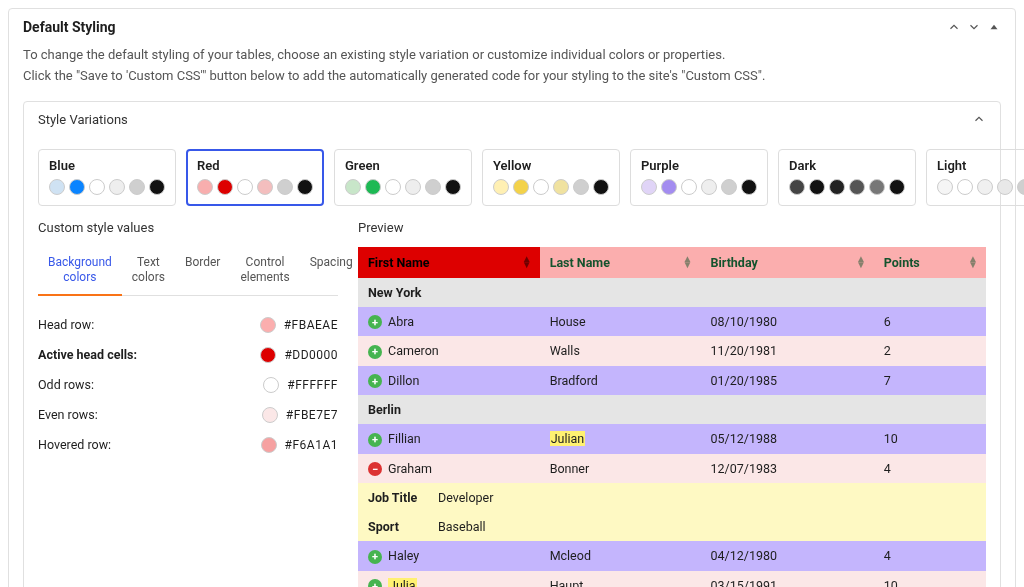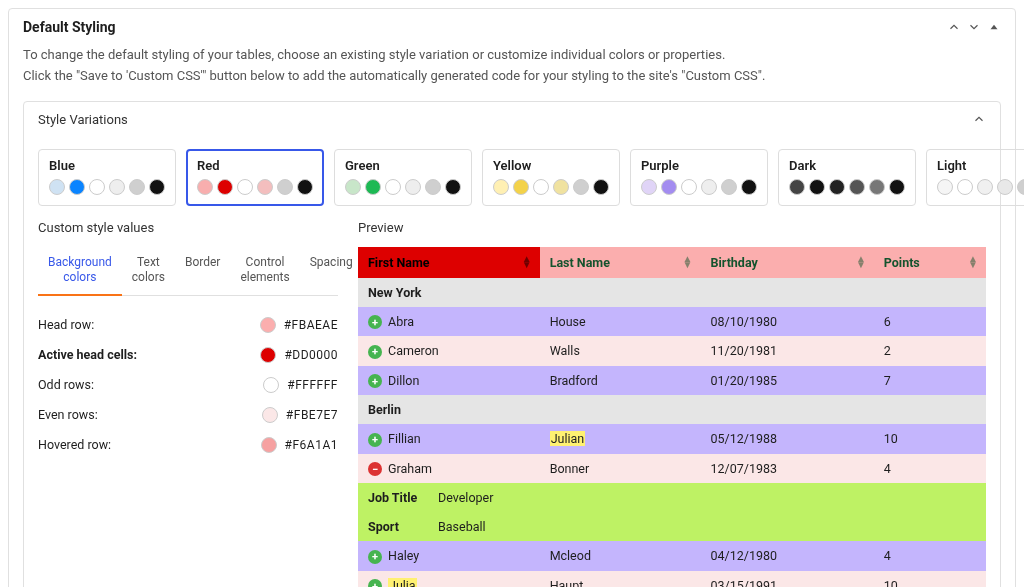--- a/index.html
+++ b/index.html
@@ -46,21 +46,21 @@
 .preview-table th.inactive { background:#FBAEAE; color:#14532d; }
 .sort-ic { position:absolute; right:8px; top:50%; transform:translateY(-50%); opacity:0.5; font-size:10px; line-height:0.6; }
 .preview-table td { padding:7px 10px; }
 .group-row td { background:#e5e5e5; font-weight:700; }
 .odd td { background:#c4b5fd; }
 .even td { background:#FBE7E7; }
 .expand-ic { display:inline-flex; width:14px; height:14px; border-radius:50%; color:#fff; align-items:center; justify-content:center; font-size:11px; font-weight:700; margin-right:6px; }
 .expand-plus { background:#46b450; }
 .expand-minus { background:#dc3232; }
 .hl { background:#fff171; padding:0 1px; }
-.detail-row td { background:#bef264;margin-left:8px; }
+.detail-row td { background:#fef9c3;margin-left:8px; }
 .detail-label { font-weight:700; display:inline-block; width:70px; }
 </style>
 </head>
 <body>
 
 <div class="panel">
   <div class="panel-header">
     <span>Default Styling</span>
     <span class="spacer"></span>
     <span class="chev">

